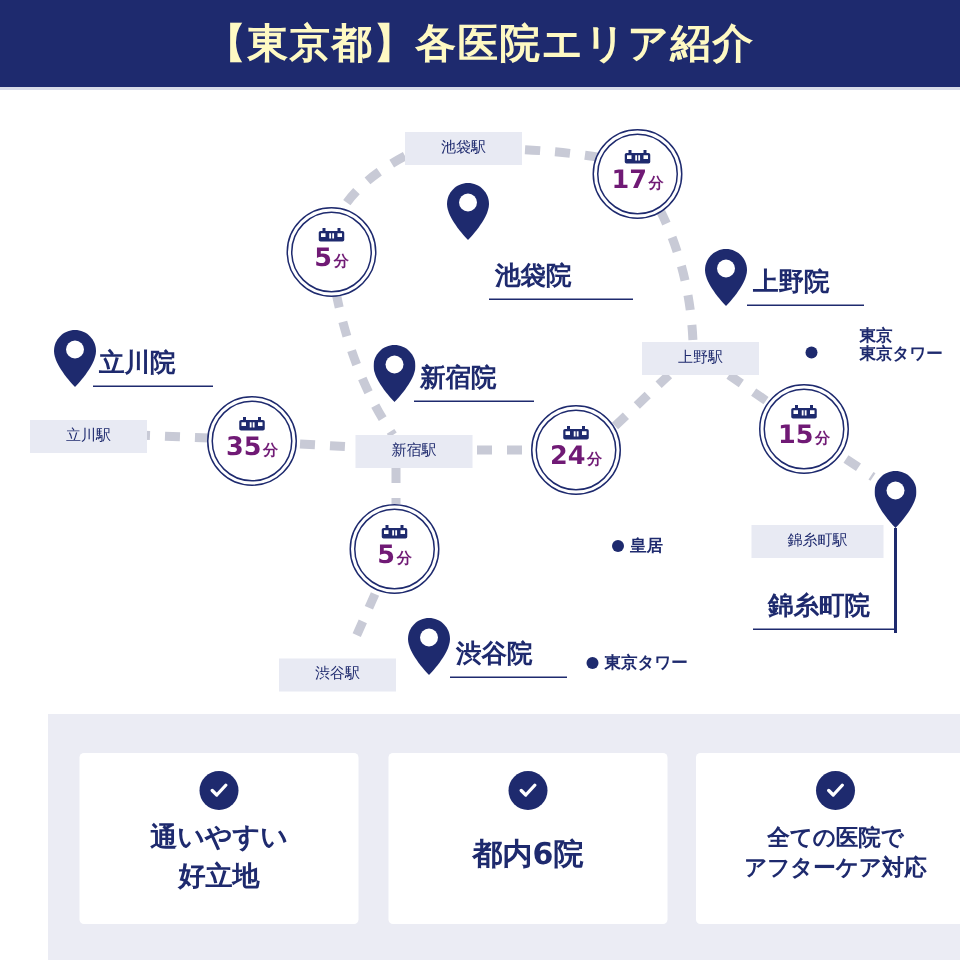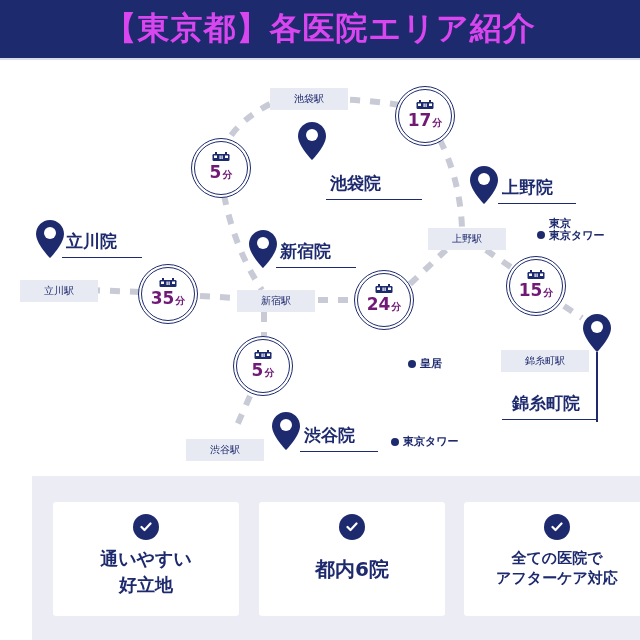--- a/index.html
+++ b/index.html
@@ -1,20 +1,20 @@
 <!DOCTYPE html>
 <html><head>
 <meta charset="utf-8">
 <style>
   * { box-sizing: border-box; margin: 0; padding: 0; }
   html, body { width: 640px; height: 640px; overflow: hidden; background: #ffffff; }
   body { font-family: "DejaVu Sans", "Liberation Sans", sans-serif; color: #1e2a6e; position: relative; }
 
   .header { position: absolute; left: 0; top: 0; width: 640px; height: 60px; background: #1e2a6e; display: flex; align-items: center; justify-content: center; border-bottom: 2px solid #d8dbe8; }
-  .header-title { color: #d946ef; font-size: 32px; font-weight: bold; letter-spacing: 1px; }
+  .header-title { color: #fef9c3; font-size: 27px; font-weight: bold; letter-spacing: 1px; }
   .routes { position: absolute; left: 0; top: 0; width: 640px; height: 640px; pointer-events: none; }
 
   .station { position: absolute; background: #e8eaf3; color: #1e2a6e; font-size: 10px; padding: 3px 24px; white-space: nowrap; line-height: 16px; }
 
   .time-circle { position: absolute; width: 60px; height: 60px; border-radius: 50%; border: 1.5px solid #1e2a6e; background: #ffffff; display: flex; flex-direction: column; align-items: center; justify-content: center; }
   .time-circle::after { content: ""; position: absolute; left: 2px; top: 2px; right: 2px; bottom: 2px; border-radius: 50%; border: 1px solid #1e2a6e; }
   .train-icon { width: 18px; height: 10px; }
   .time-text { font-size: 17px; font-weight: bold; color: #701a75; line-height: 18px; margin-top: 1px; }
   .time-text .unit { font-size: 10px; font-weight: bold; margin-left: 1px; }
 
@@ -198,21 +198,21 @@
 </div>
 
 <svg class="pin" style="left:272px; top:412px;" viewBox="0 0 28 38">
     <path d="M14 0 C6.3 0 0 6.3 0 14 C0 24 14 38 14 38 C14 38 28 24 28 14 C28 6.3 21.7 0 14 0 Z" fill="#1e2a6e"></path>
     <circle cx="14" cy="13" r="6" fill="#fff"></circle>
   </svg>
 <div class="clinic" style="left:300px; top:424px;">
   <span class="clinic-label" style="width:78px;">渋谷院</span>
 </div>
 
-<div class="landmark landmark-2line" style="left:537px; top:218px;">
+<div class="landmark landmark-2line" style="left:537px; top:218px;gap:24px;">
   <span class="dot"></span>
   <span class="lines">
     <span>東京</span>
     <span>東京タワー</span>
   </span>
 </div>
 <div class="landmark" style="left:408px; top:356px;">
   <span class="dot"></span>
   <span>皇居</span>
 </div>

